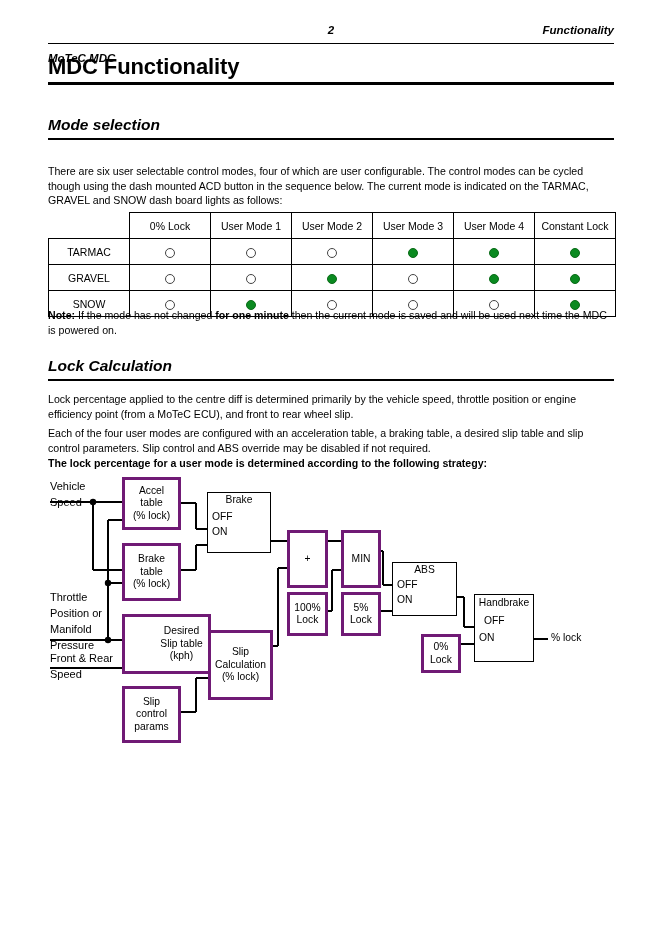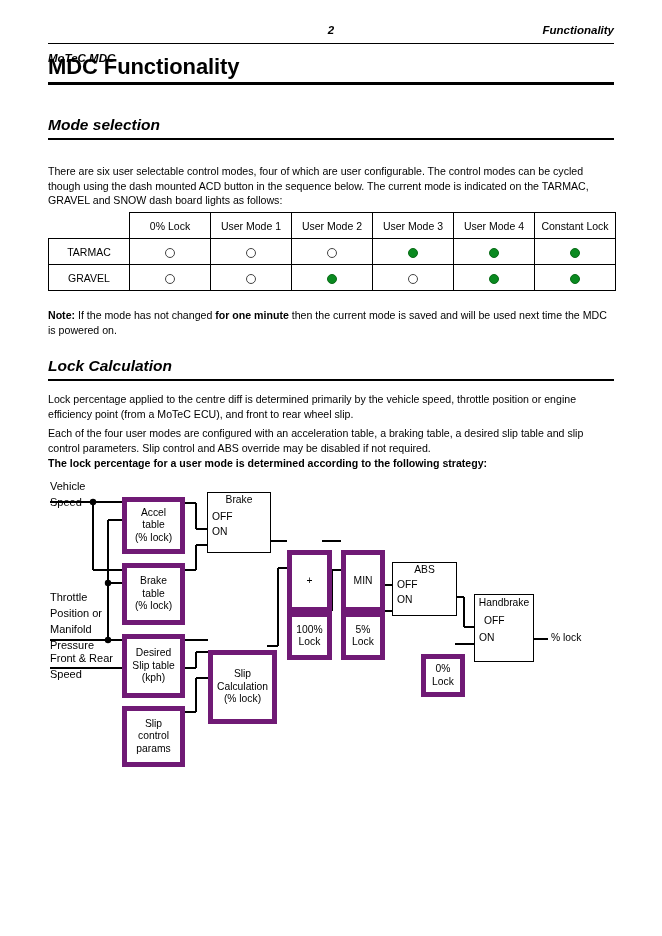--- a/index.html
+++ b/index.html
@@ -136,30 +136,29 @@
     pointer-events: none;
   }
   .dg-label {
     position: absolute;
     font-size: 11px;
     line-height: 16px;
     white-space: pre-line;
   }
   .dg-box {
     position: absolute;
-    border: 5px solid #701a75;
+    border: 3px solid #701a75;
     background: #fff;
     font-size: 10.3px;
     line-height: 12.4px;
     text-align: center;
     display: flex;
     align-items: center;
     justify-content: center;
     white-space: pre-line;
-    margin-top: 20px;
   }
   .dg-switch {
     position: absolute;
     border: 1px solid #000;
     background: #fff;
     font-size: 10.3px;
   }
   .dg-switch .sw-title {
     position: absolute;
     left: 0; right: 0;
@@ -223,20 +222,29 @@
         </tr>
         <tr>
           <td class="rowhdr">GRAVEL</td>
           <td><span class="dot off" style="background: rgb(255, 255, 255);"></span></td>
           <td><span class="dot off" style="background: rgb(255, 255, 255);"></span></td>
           <td><span class="dot on" style="background: rgb(10, 138, 32);"></span></td>
           <td><span class="dot off" style="background: rgb(255, 255, 255);"></span></td>
           <td><span class="dot on" style="background: rgb(10, 138, 32);"></span></td>
           <td><span class="dot on" style="background: rgb(10, 138, 32);"></span></td>
         </tr>
+        <tr>
+          <td class="rowhdr">SNOW</td>
+          <td><span class="dot off" style="background: rgb(255, 255, 255);"></span></td>
+          <td><span class="dot on" style="background: rgb(10, 138, 32);"></span></td>
+          <td><span class="dot off" style="background: rgb(255, 255, 255);"></span></td>
+          <td><span class="dot off" style="background: rgb(255, 255, 255);"></span></td>
+          <td><span class="dot off" style="background: rgb(255, 255, 255);"></span></td>
+          <td><span class="dot on" style="background: rgb(10, 138, 32);"></span></td>
+        </tr>
       </tbody>
   </table>
 
   <div class="para" style="top:308px;">
     <b>Note:</b><span> If the mode has not changed </span><b>for one minute</b><span> then the current mode is saved and will be used next time the MDC is powered on.</span>
   </div>
 
   <div class="sec-head" style="top:357px;">Lock Calculation</div>
   <div class="sec-rule" style="top:379px;"></div>
 
@@ -331,21 +339,21 @@
 Pressure</div>
     <div class="dg-label" style="left:50px; top:650px;">Front &amp; Rear
 Speed</div>
 
     <div class="dg-box" style="left:122px; top:477px; width:53px; height:47px;">Accel
 table
 (% lock)</div>
     <div class="dg-box" style="left:122px; top:543px; width:53px; height:52px;">Brake
 table
 (% lock)</div>
-    <div class="dg-box" style="left:122px; top:614px; width:53px; height:54px;">Desired
+    <div class="dg-box" style="left:122px; top:614px; width:53px; height:54px;padding-left:30px;">Desired
 Slip table
 (kph)</div>
     <div class="dg-box" style="left:122px; top:686px; width:53px; height:51px;">Slip
 control
 params</div>
     <div class="dg-box" style="left:208px; top:630px; width:59px; height:64px;">Slip
 Calculation
 (% lock)</div>
     <div class="dg-box" style="left:287px; top:530px; width:35px; height:52px;">+</div>
     <div class="dg-box" style="left:341px; top:530px; width:34px; height:52px;">MIN</div>

